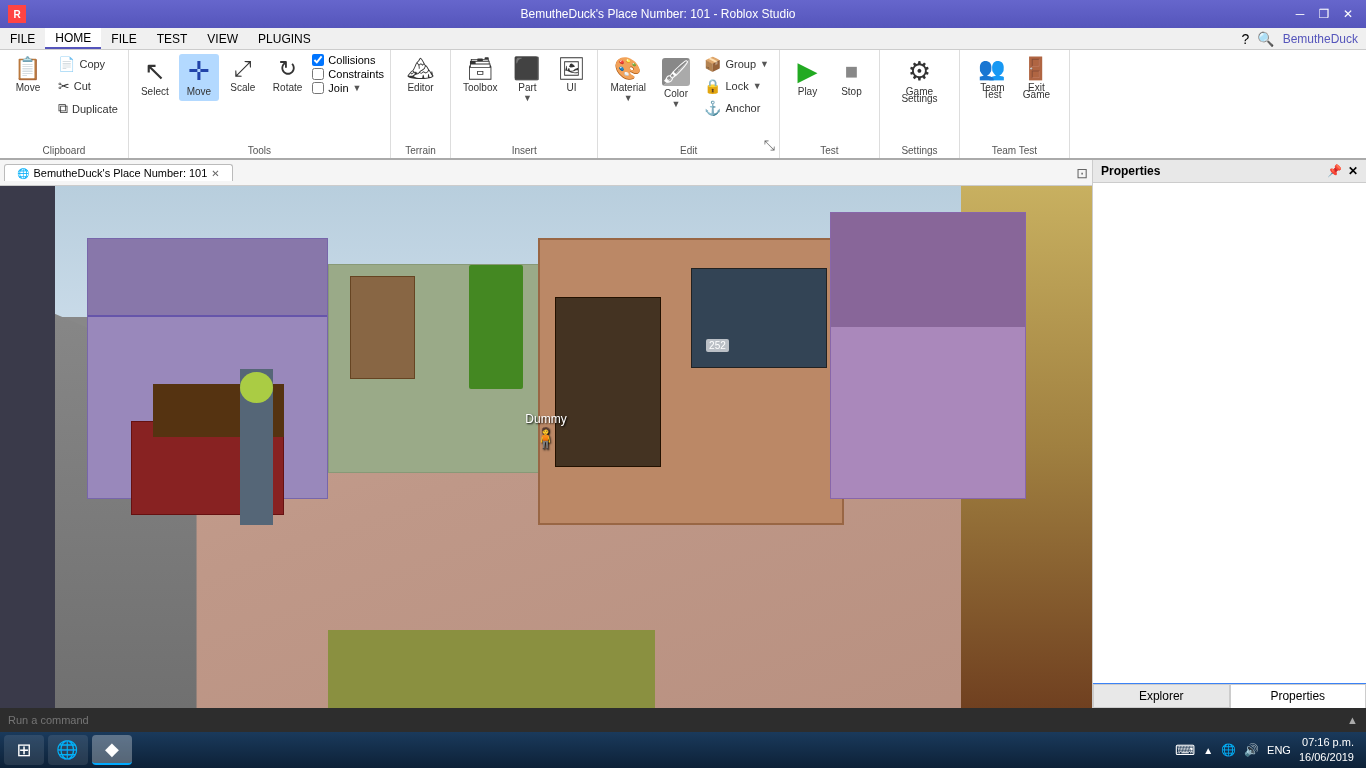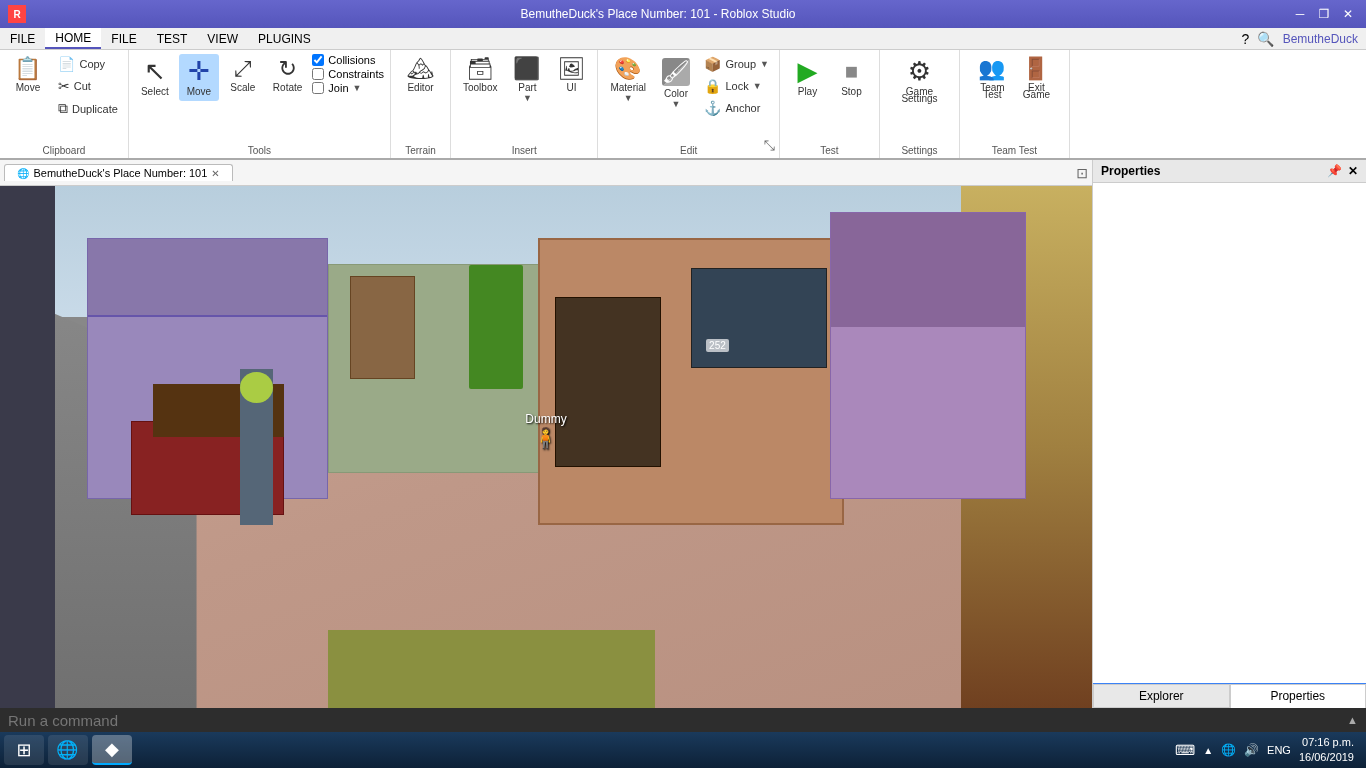--- a/index.html
+++ b/index.html
@@ -208,21 +208,21 @@
       display: flex;
       align-items: center;
       padding: 0 8px;
       color: #ccc;
       font-size: 11px;
     }
     #statusbar input {
       background: transparent;
       border: none;
       color: #ccc;
-      font-size: 15px;
+      font-size: 11px;
       flex: 1;
       outline: none;
     }
 
     
     #taskbar {
       height: 36px;
       background: linear-gradient(180deg, #1a3a5c 0%, #0d2137 100%);
       display: flex;
       align-items: center;

